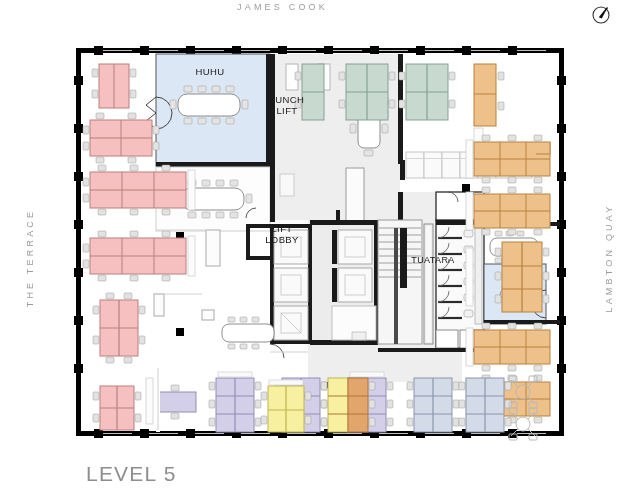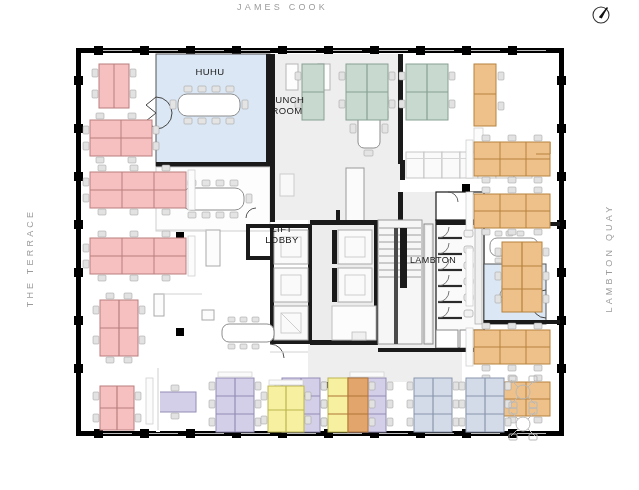--- a/index.html
+++ b/index.html
@@ -68,20 +68,21 @@
   <div class="street" id="street-right">LAMBTON QUAY</div>
 
   <div id="compass">
     <svg width="24" height="24" viewBox="0 0 24 24">
       <circle cx="12" cy="13" r="8" fill="#ffffff" stroke="#333" stroke-width="1.1"></circle>
       <path d="M18.5 5.5 L10.5 15.5 L12.8 16.6 Z" fill="#111"></path>
       <path d="M18.5 5.5 L10.5 15.5" stroke="#111" stroke-width="1.4"></path>
     </svg>
   </div>
 
+  <div id="level-title">LEVEL 5</div>
 
   <div id="plan-canvas">
   <svg width="500" height="400" viewBox="0 0 500 400" xmlns="http://www.w3.org/2000/svg">
 
     <defs>
 
       <g id="chair-h">
             <rect x="0" y="0" width="5" height="7" rx="1" fill="#d9d9d9" stroke="#9a9a9a" stroke-width=".5"></rect>
           </g>
       <g id="chair-v">
@@ -784,18 +785,18 @@
     <rect x="86" y="322" width="4" height="68" fill="#ffffff"></rect>
     <g stroke="#cfcfcf" stroke-width="1">
           <line x1="88" y1="326" x2="88" y2="388"></line>
         </g>
 
   </svg>
   </div>
 
   <div class="room-label" id="label-huhu">HUHU</div>
   <div class="room-label" id="label-lunch">LUNCH
-ROOM</div>
+LIFT</div>
   <div class="room-label" id="label-lift">LIFT
 LOBBY</div>
-  <div class="room-label" id="label-tuatara">LAMBTON</div>
+  <div class="room-label" id="label-tuatara">TUATARA</div>
 
 </div>
 
 </body></html>

